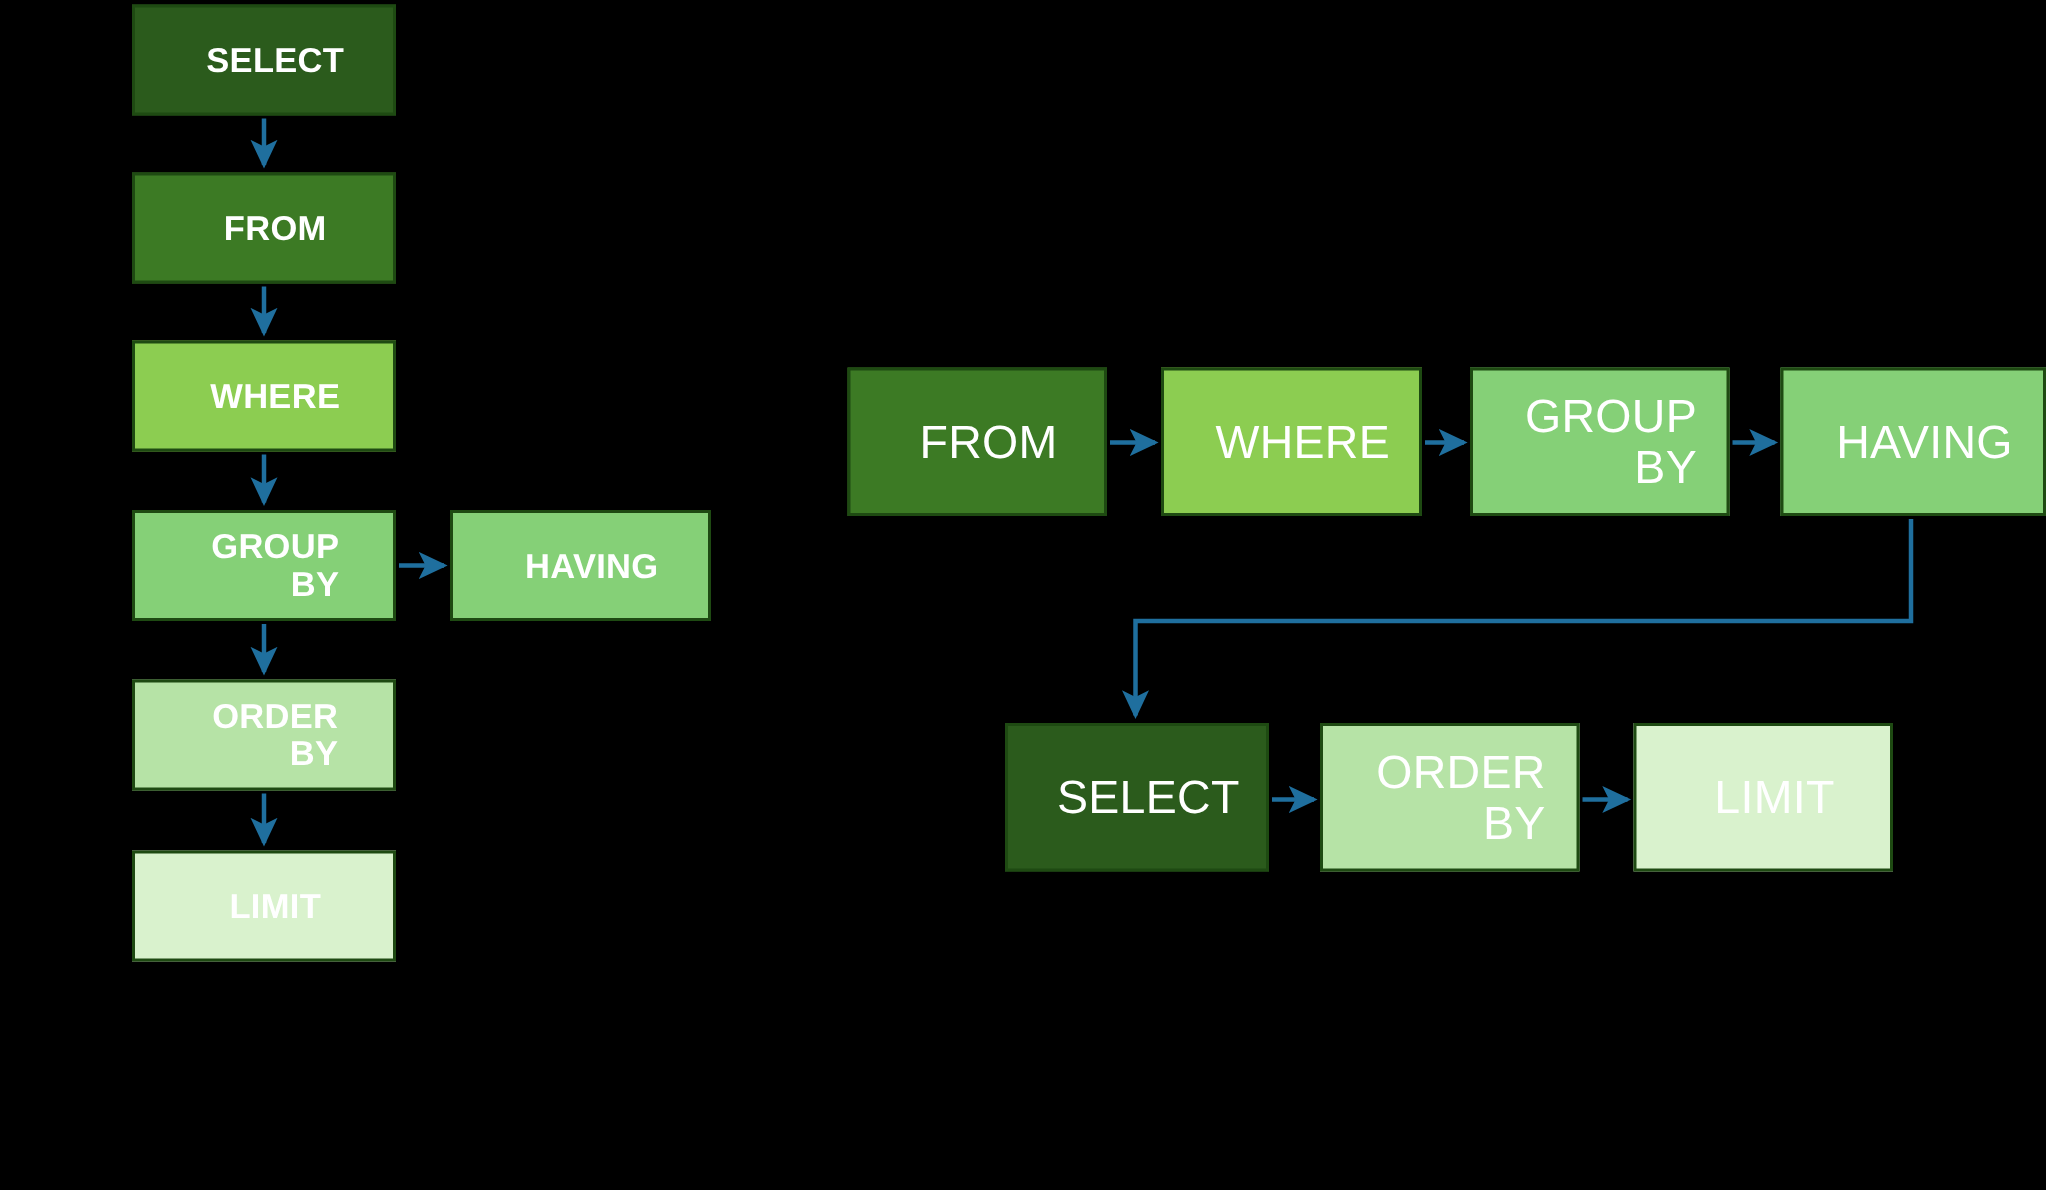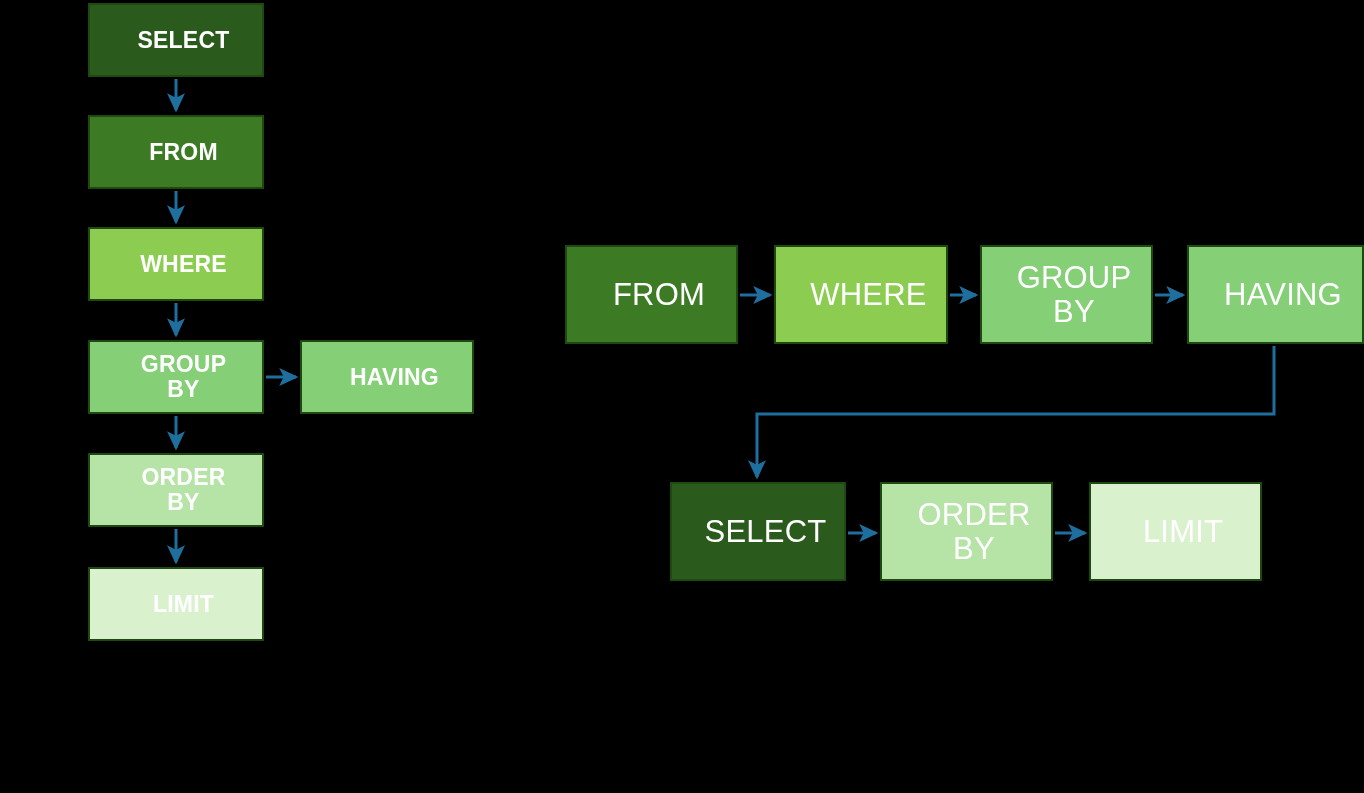--- a/index.html
+++ b/index.html
@@ -16,21 +16,21 @@
     font-family: "Liberation Sans", sans-serif;
   }
   .node {
     position: absolute;
     box-sizing: border-box;
     border: 2px solid #1e4a12;
     color: #ffffff;
     display: flex;
     align-items: center;
     justify-content: center;
-    text-align: center;
+    text-align: right;
     line-height: 1.08;
     white-space: pre-line;
     letter-spacing: 0.2px;
     user-select: none;
     padding-left: 15px;
   }
   
   .flow-left .node {
     font-size: 23px;
     font-weight: bold;

